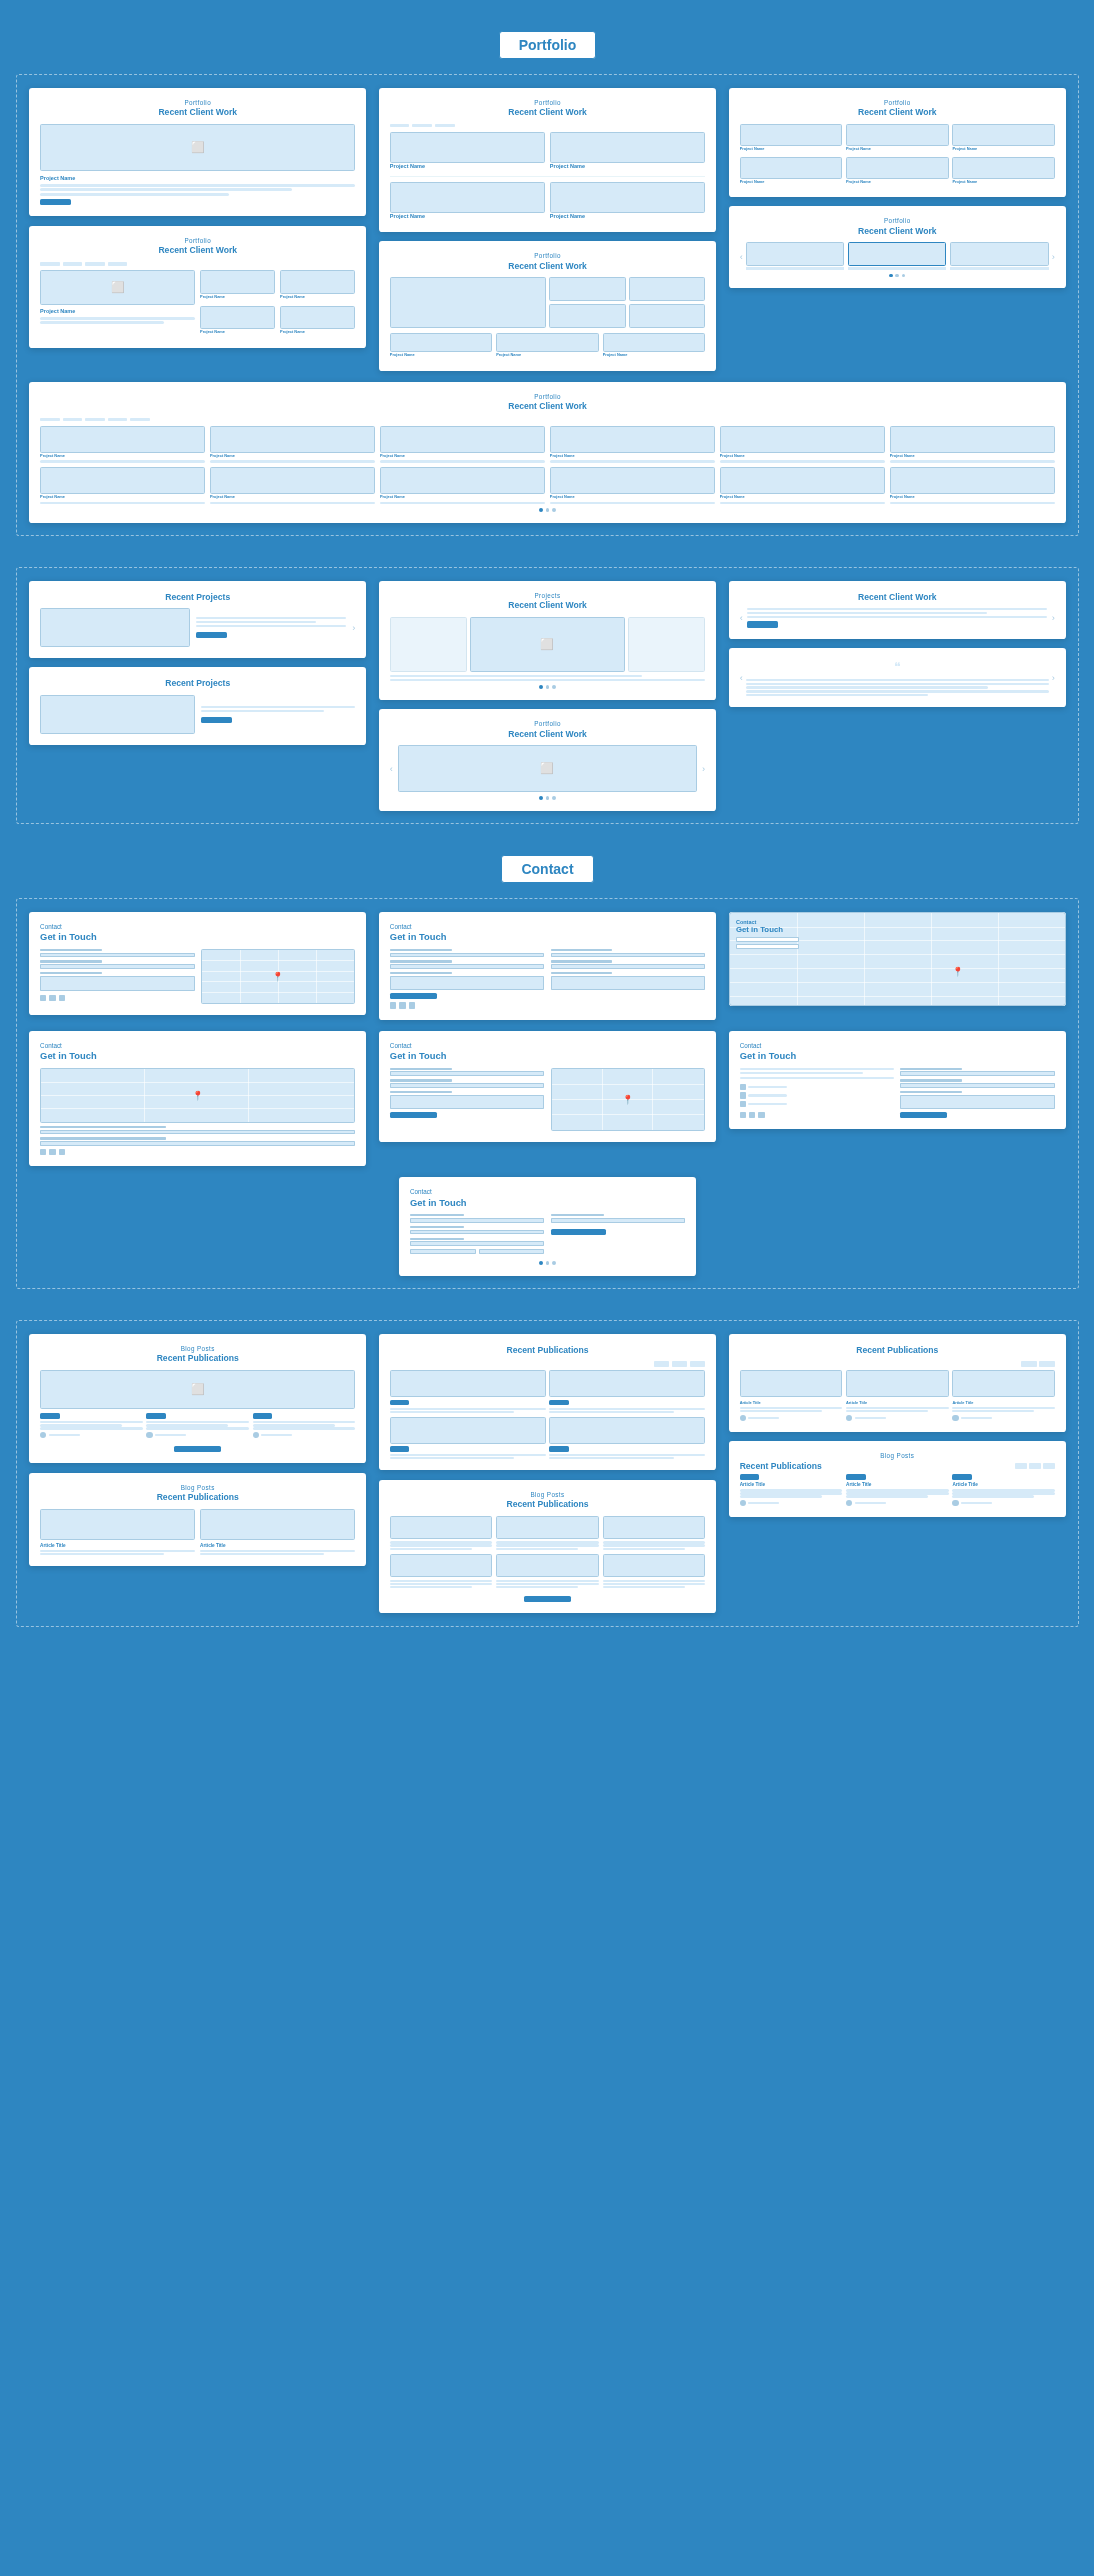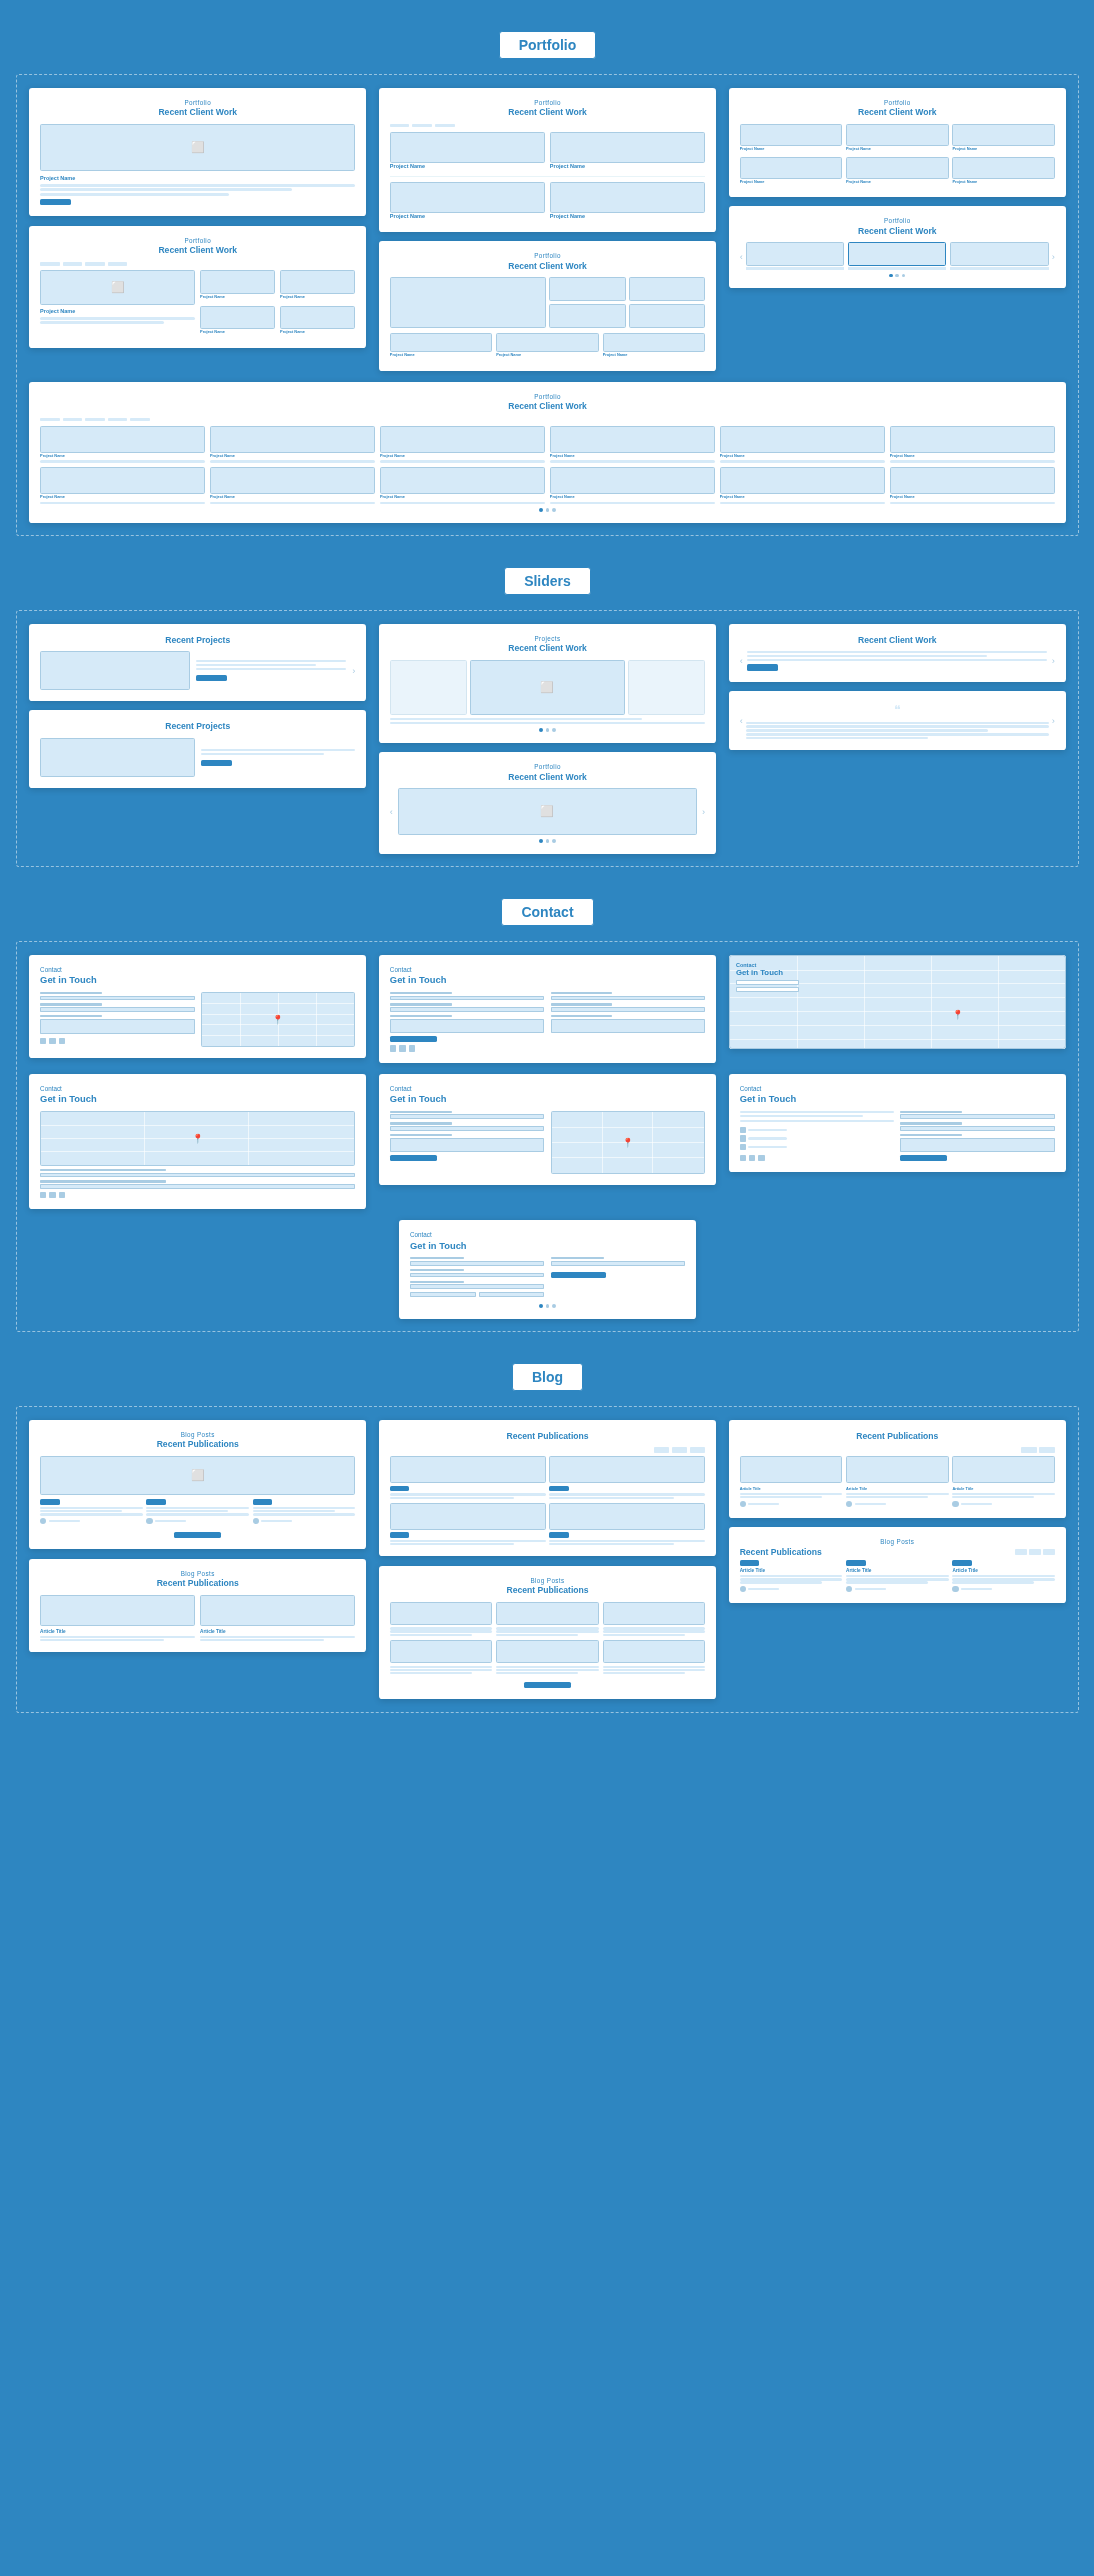--- a/index.html
+++ b/index.html
@@ -616,23 +616,20 @@
             <div class="dot active"></div>
             <div class="dot"></div>
             <div class="dot"></div>
           </div>
         </div>
       </div>
     </div>
   </div>
 
   <div class="section">
-    <div class="section-label-wrapper">
-      <div class="section-label">Sliders</div>
-    </div>
 
     <div class="large-section-area">
       <div class="cards-grid cards-grid-3">
 
         <div style="display:flex; flex-direction:column; gap:9.4px;">
 
           <div class="card">
             <div class="card-title">Recent Projects</div>
             <div style="display:flex; gap:6.3px; align-items:center;">
               <div style="flex:1;">
@@ -992,23 +989,20 @@
             <div class="dot active"></div>
             <div class="dot"></div>
             <div class="dot"></div>
           </div>
         </div>
       </div>
     </div>
   </div>
 
   <div class="section">
-    <div class="section-label-wrapper">
-      <div class="section-label">Blog</div>
-    </div>
 
     <div class="large-section-area">
       <div class="cards-grid cards-grid-3">
 
         <div style="display:flex; flex-direction:column; gap:9.4px;">
           <div class="card">
             <div class="card-label">Blog Posts</div>
             <div class="card-title">Recent Publications</div>
             <div class="wireframe-img" style="height:39px; margin-bottom:4.7px;">
               <span class="wireframe-img-icon">⬜</span>

